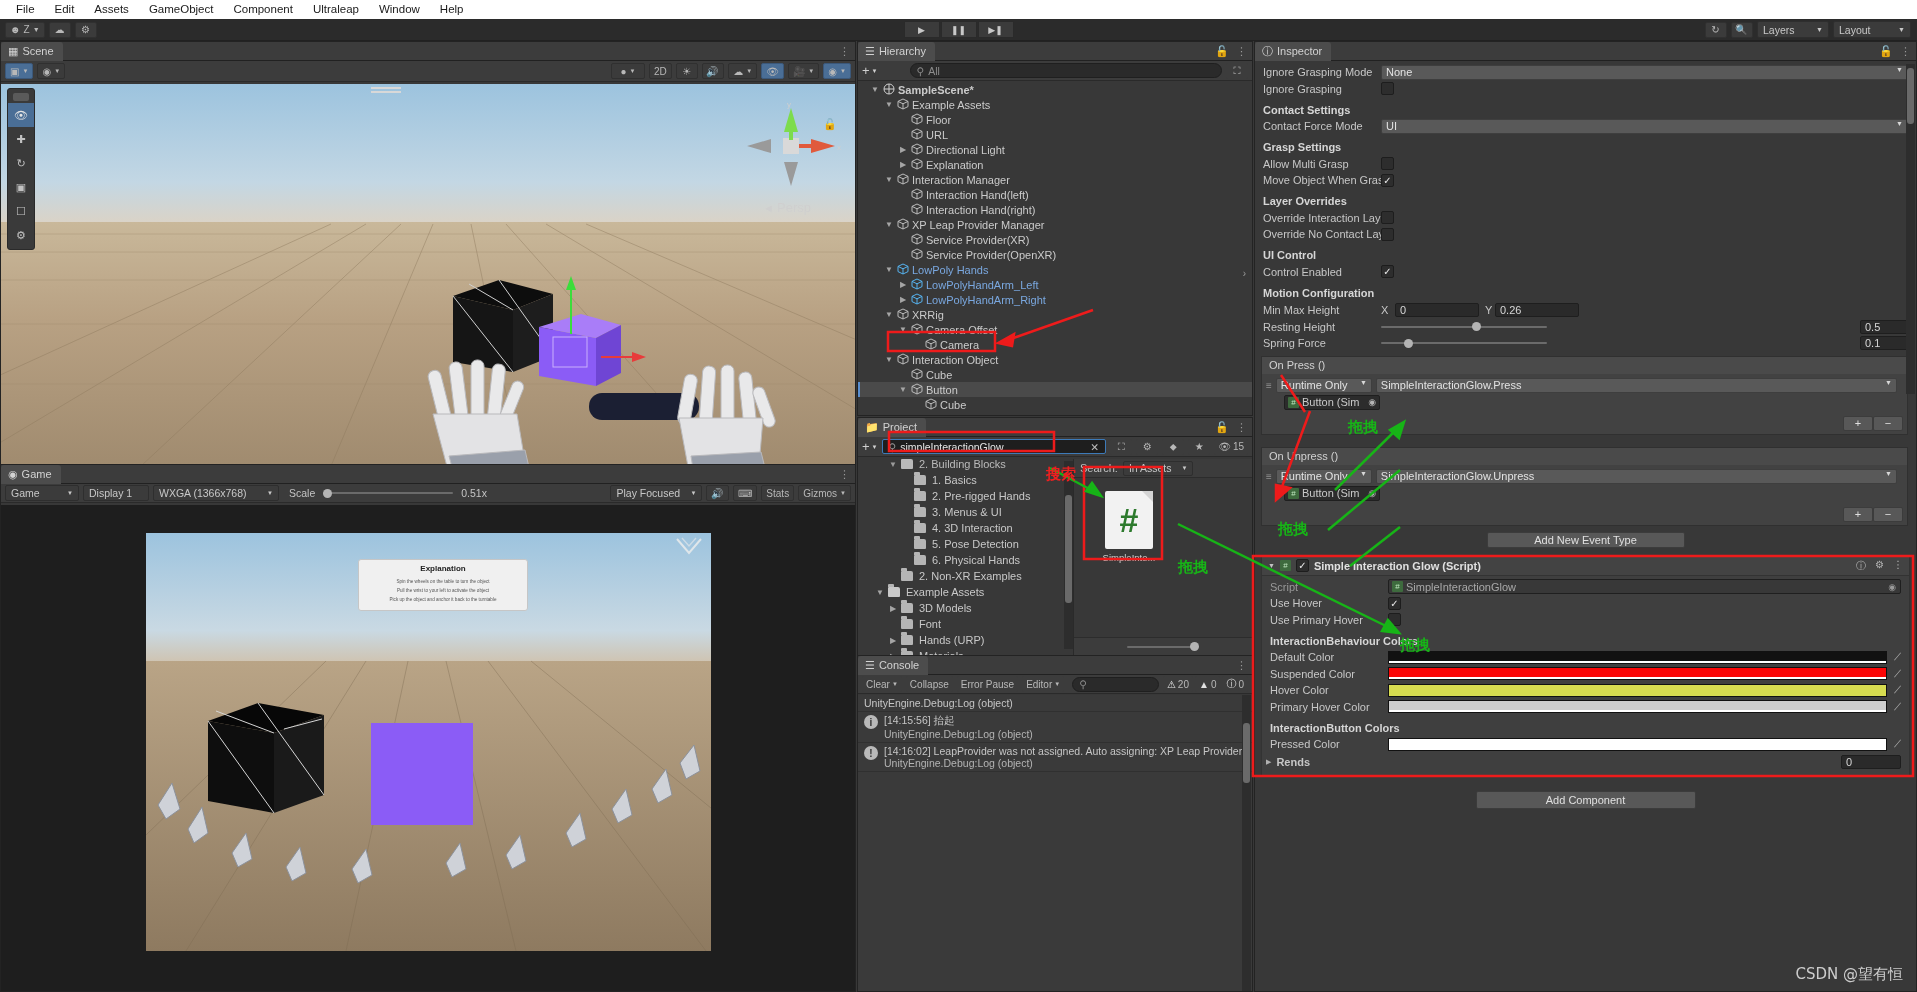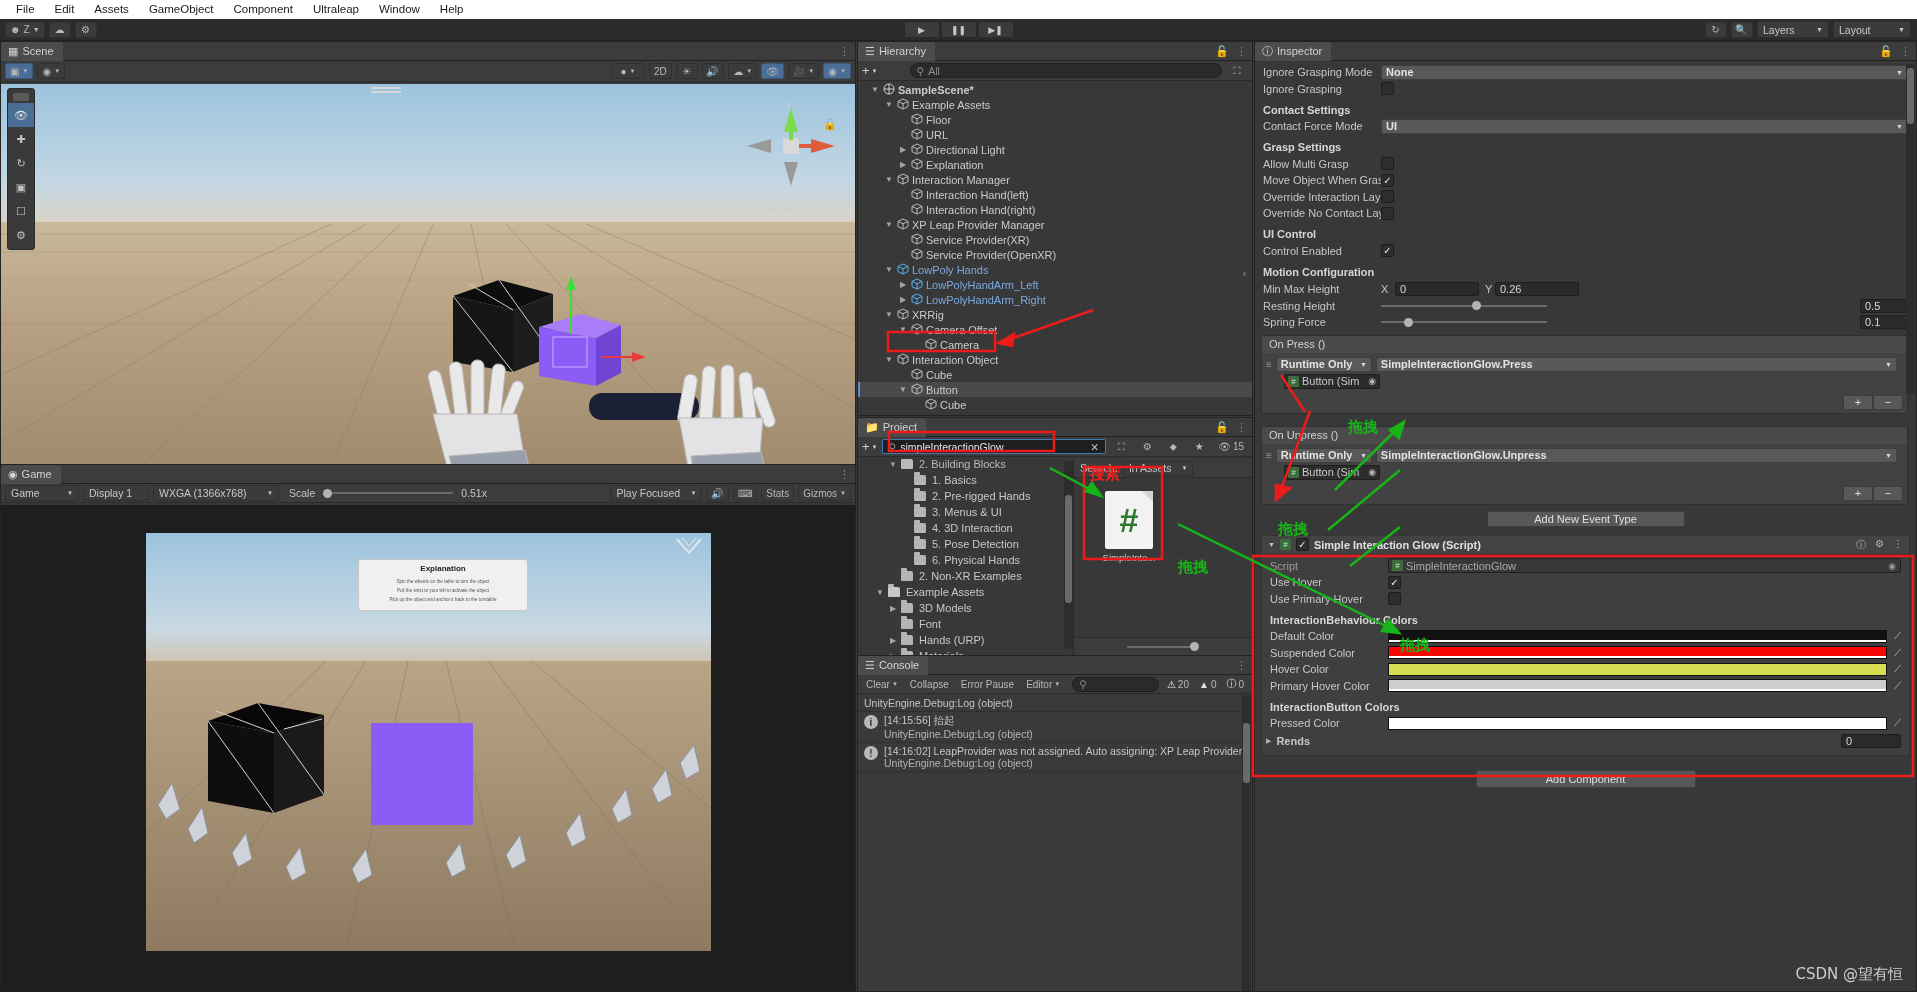--- a/index.html
+++ b/index.html
@@ -64,22 +64,22 @@
     height:3px; background:#b5b5b5; border-radius:1px 1px 0 0;}
   .folder.open { background:#c9c9c9; }
 
   
   .iprop { height:16.5px; display:flex; align-items:center; font-size:11px; color:#c7c7c7;}
   .ilabel { width:126px; padding-left:8px; overflow:hidden; white-space:nowrap; flex:none;}
   .ilabel.dim { color:#9a9a9a; }
   .ihead { font-weight:bold; color:#d6d6d6; padding-left:8px; height:17px;
     display:flex; align-items:center; font-size:11px; margin-top:4px;}
   .drop { height:15px; background:#595959; border:1px solid #3e3e3e; border-radius:2px;
-    display:flex; align-items:center; padding:0 4px; color:#e3e3e3; font-size:11px;
-    position:relative;font-weight:bold; }
+    display:flex; padding:0 4px; color:#e3e3e3; font-size:11px;
+    position:relative; }
   .drop .arrow { position:absolute; right:4px; font-size:7px; color:#d8d8d8;}
   .cbox { width:13px; height:13px; background:#2d2d2d; border:1px solid #1d1d1d;
     border-radius:2px; display:flex; align-items:center; justify-content:center;
     color:#e8e8e8; font-size:10px; flex:none; }
   .numf { height:14px; background:#2a2a2a; border:1px solid #1e1e1e; border-radius:2px;
     color:#d6d6d6; font-size:11px; display:flex; align-items:center; padding:0 4px;}
   .slider { position:relative; height:14px; display:flex; align-items:center; }
   .slider .track { height:2px; background:#6b6b6b; width:100%; border-radius:1px;}
   .slider .knob { position:absolute; width:9px; height:9px; border-radius:50%;
     background:#b4b4b4; }
@@ -890,20 +890,21 @@
           </div>
           <div class="ihead">Grasp Settings</div>
           <div class="iprop">
             <div class="ilabel">Allow Multi Grasp</div>
             <div class="cbox"></div>
           </div>
           <div class="iprop">
             <div class="ilabel">Move Object When Gras</div>
             <div class="cbox">✓</div>
           </div>
+          <div class="ihead">Layer Overrides</div>
           <div class="iprop">
             <div class="ilabel">Override Interaction Lay</div>
             <div class="cbox"></div>
           </div>
           <div class="iprop">
             <div class="ilabel">Override No Contact Lay</div>
             <div class="cbox"></div>
           </div>
           <div class="ihead">UI Control</div>
           <div class="iprop">
@@ -1132,20 +1133,20 @@
       <polygon points="1404,422 1399,438 1390,430"></polygon>
     </g>
     <g stroke="#17b417" stroke-width="2.5" fill="#17b417">
       <line x1="1328" y1="530" x2="1400" y2="470"></line>
     </g>
     <g stroke="#17b417" stroke-width="2.5" fill="#17b417">
       <line x1="1350" y1="566" x2="1400" y2="527"></line>
     </g>
   </svg>
 
-  <div class="cnlabel red" style="left:1090px;top:465px">搜索</div>
+  <div class="cnlabel red" style="left:1046px;top:465px">搜索</div>
   <div class="cnlabel" style="left:1348px;top:418px">拖拽</div>
   <div class="cnlabel" style="left:1278px;top:520px">拖拽</div>
   <div class="cnlabel" style="left:1178px;top:558px">拖拽</div>
   <div class="cnlabel" style="left:1400px;top:636px">拖拽</div>
 
   <div style="position:absolute;right:14px;bottom:8px;color:#cccccc;font-size:15px;font-family:'DejaVu Sans',sans-serif">CSDN @望有恒</div>
 </div>
 
 </body></html>

